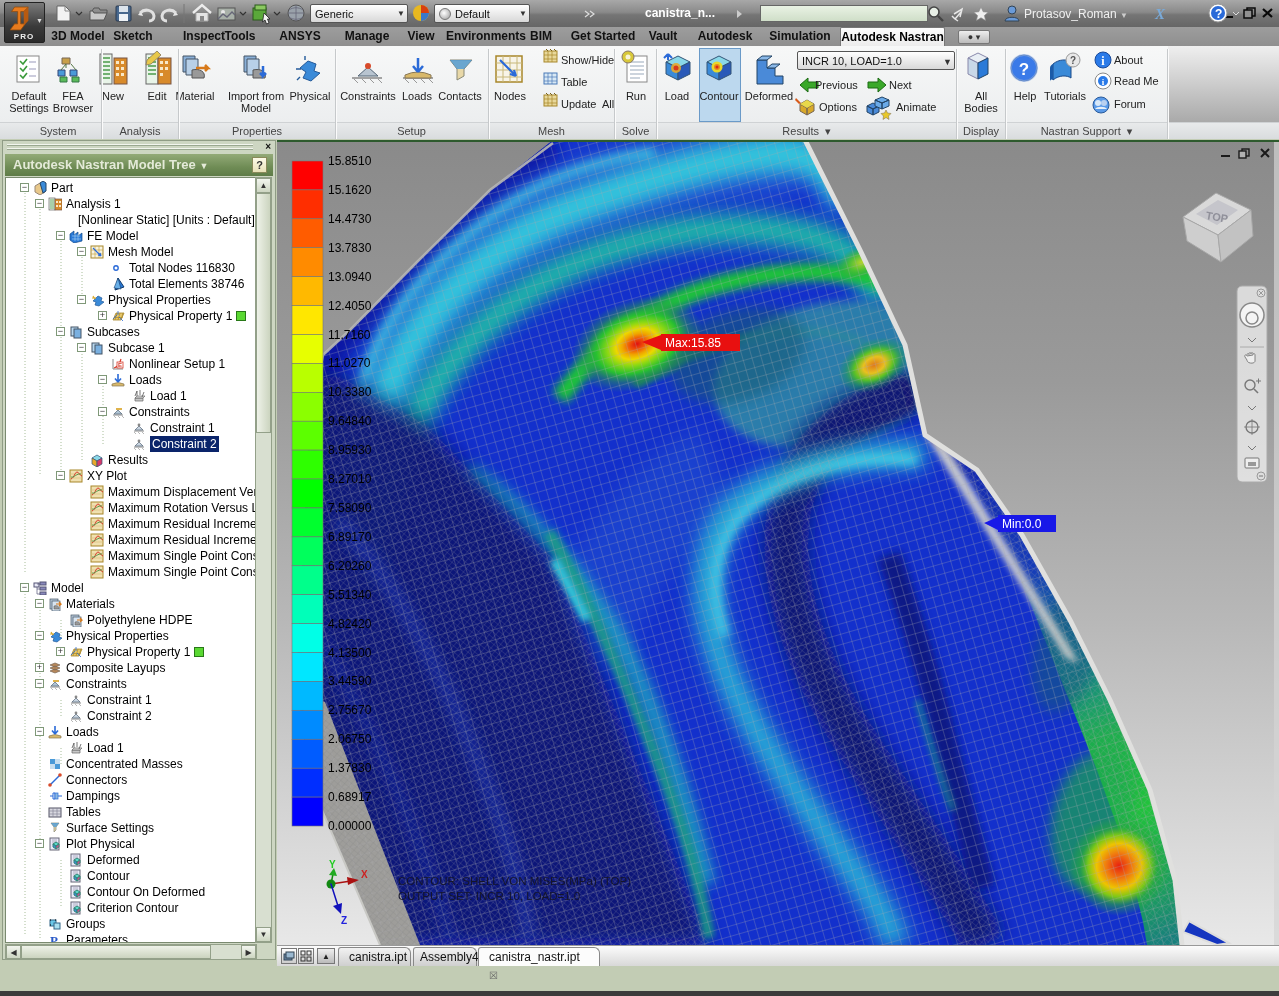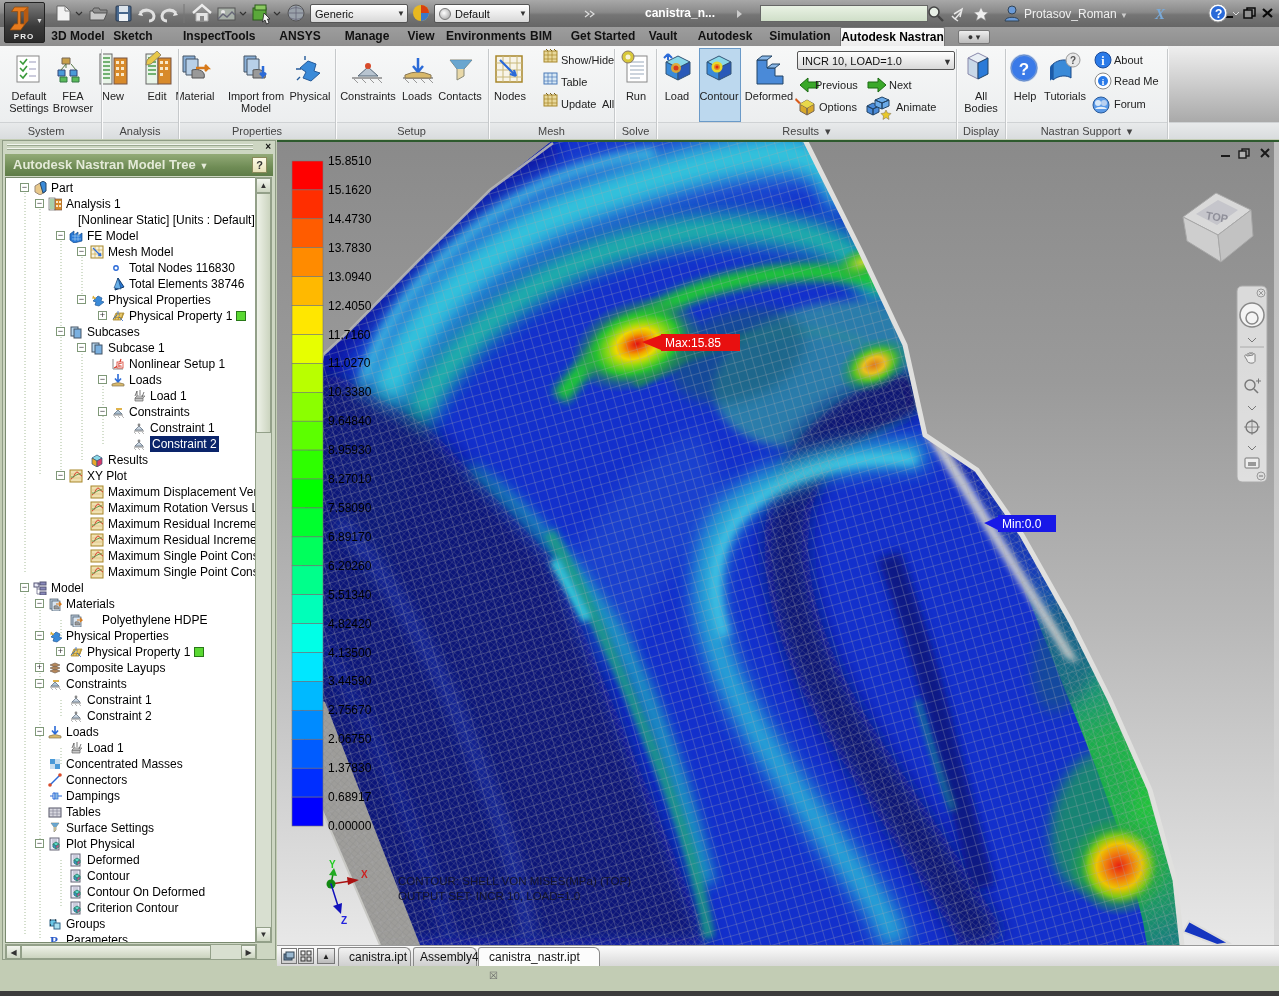--- a/index.html
+++ b/index.html
@@ -310,21 +310,21 @@
     <div class="rcap" style="left:959px;top:44px;width:44px">All Bodies</div>
     <div class="rcap" style="left:1008px;top:44px;width:34px">Help</div>
     <div class="rcap" style="left:1040px;top:44px;width:50px">Tutorials</div>
     <div class="smallitem" style="left:1114px;top:8px">About</div>
     <div class="smallitem" style="left:1114px;top:29px">Read Me</div>
     <div class="smallitem" style="left:1114px;top:52px">Forum</div>
     <div class="combo" style="position:absolute;left:797px;top:5px;width:158px;">INCR 10, LOAD=1.0<span class="dd" style="font-size:9px;top:5px">▼</span></div>
     <div style="position:absolute;left:1168px;top:0;width:111px;height:93px;background:linear-gradient(#efefef,#9a9a9a)"></div>
   </div>
   <div id="ribbonlabels">
-    <div class="glabel" style="left:0px;width:92px">System</div>
+    <div class="glabel" style="left:12px;width:92px">System</div>
     <div class="glabel" style="left:102px;width:76px">Analysis</div>
     <div class="glabel" style="left:179px;width:156px">Properties</div>
     <div class="glabel" style="left:336px;width:151px">Setup</div>
     <div class="glabel" style="left:489px;width:125px">Mesh</div>
     <div class="glabel" style="left:615px;width:41px">Solve</div>
     <div class="glabel" style="left:657px;width:299px">Results &nbsp;▾</div>
     <div class="glabel" style="left:957px;width:48px">Display</div>
     <div class="glabel" style="left:1006px;width:161px">Nastran Support &nbsp;▾</div>
     <div class="gsep" style="left:101px"></div>
       <div class="gsep" style="left:178px"></div>
@@ -667,21 +667,21 @@
             <div class="exp" style="left:29px">−</div>
             <svg class="tico" style="left:42px" width="14" height="14">
               <use href="#t-materials"></use>
             </svg>
             <span class="tlabel" style="left:60px">Materials</span>
           </div>
       <div class="trow" style="left:0;top:434px;width:252px">
             <svg class="tico" style="left:63px" width="14" height="14">
               <use href="#t-materials"></use>
             </svg>
-            <span class="tlabel" style="left:96px">Polyethylene HDPE</span>
+            <span class="tlabel" style="left:81px">Polyethylene HDPE</span>
           </div>
       <div class="trow" style="left:0;top:450px;width:252px">
             <div class="exp" style="left:29px">−</div>
             <svg class="tico" style="left:42px" width="14" height="14">
               <use href="#t-physprop"></use>
             </svg>
             <span class="tlabel" style="left:60px">Physical Properties</span>
           </div>
       <div class="trow" style="left:0;top:466px;width:252px">
             <div class="exp" style="left:50px">+</div>

